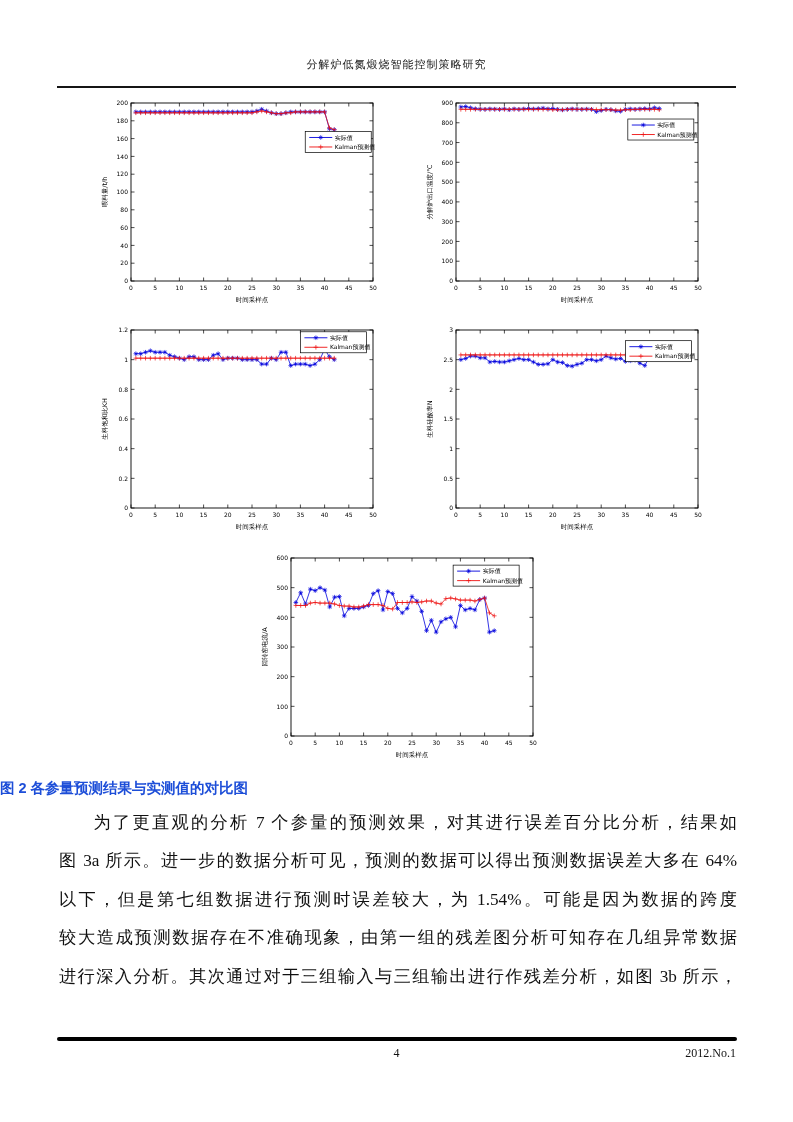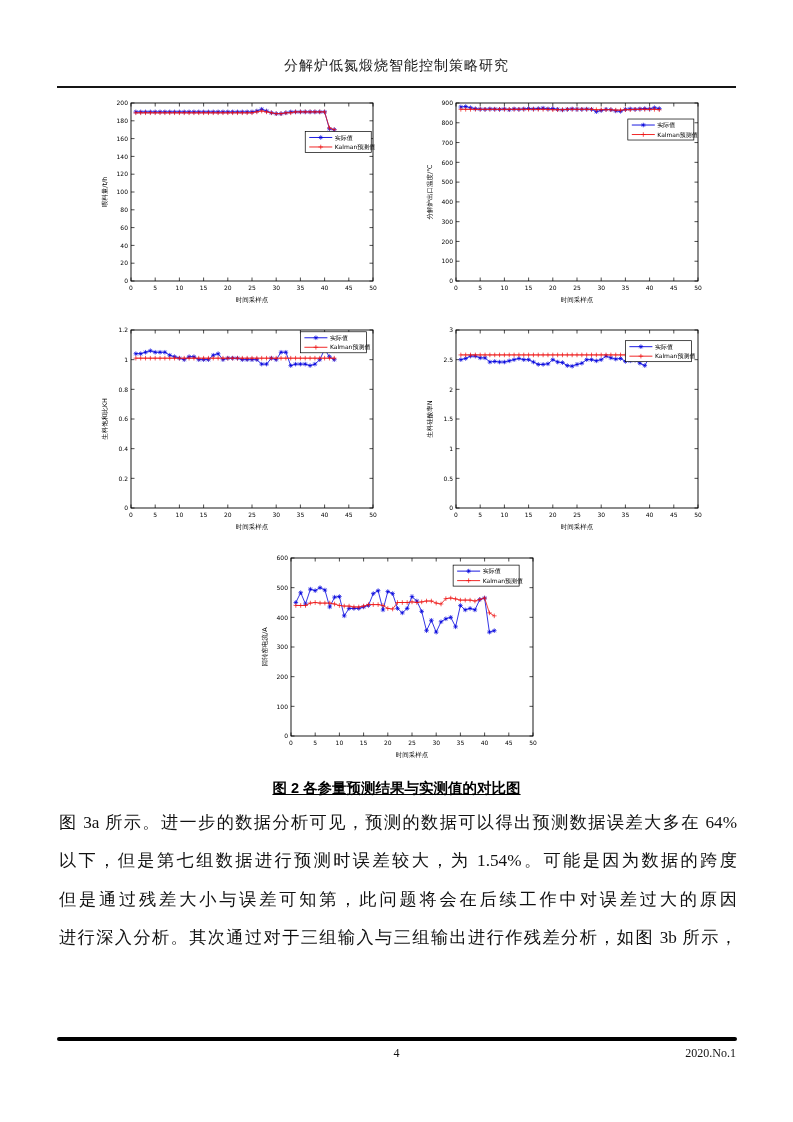--- a/index.html
+++ b/index.html
@@ -2,34 +2,34 @@
 <html><head>
 <meta charset="utf-8">
 <style>
   html,body{margin:0;padding:0;background:#ffffff;}
   .page{
     position:relative;width:793px;height:1122px;background:#ffffff;
     font-family:"Liberation Serif", serif;color:#000;overflow:hidden;
   }
   .header-title{
     position:absolute;top:57px;left:0;width:100%;text-align:center;
-    font-size:14px;letter-spacing:1px;color:#1a1a1a;
+    font-size:11px;letter-spacing:1px;color:#1a1a1a;
   }
   .header-rule{position:absolute;top:86px;left:57px;width:679px;height:2px;background:#151515;}
   .chart{position:absolute;width:290px;height:218px;text-decoration:underline;}
   #chart1{left:95px;top:95px;}
   #chart2{left:420px;top:95px;}
   #chart3{left:95px;top:322px;}
   #chart4{left:420px;top:322px;}
   #chart5{left:255px;top:550px;}
   .chart svg{display:block;width:290px;height:218px;}
   .chart text{font-family:"DejaVu Sans", sans-serif;fill:#000;}
   .caption{
-    position:absolute;top:779px;left:0;width:100%;text-align:center;
-    font-family:"Liberation Sans", sans-serif;font-weight:700;font-size:14.5px;color:#000000;text-decoration:underline;
+    position:absolute;top:779px;left:0;width:100%;
+    font-family:"Liberation Sans", sans-serif;font-weight:700;font-size:14.5px;color:#1d4ed8;
   }
   .para{position:absolute;left:59px;top:804px;width:678px;font-size:17.2px;color:#111;}
   .para-line{
     height:38.4px;line-height:38.4px;white-space:nowrap;
     text-align:justify;text-align-last:justify;
   }
   .para-line.indent{text-indent:2em;}
   .footer-rule{position:absolute;top:1037px;left:57px;width:680px;height:4px;background:#000;border-radius:2px;}
   .footer-page{position:absolute;top:1046px;left:0;width:100%;text-align:center;font-size:12px;color:#111;}
   .footer-issue{position:absolute;top:1046px;right:57px;font-size:12px;color:#111;}
@@ -1730,23 +1730,24 @@
           <line x1="211.34" y1="30.62" x2="215.94000000000003" y2="30.62" stroke="#ee1111" stroke-width="0.7"></line>
           <line x1="213.64000000000001" y1="28.32" x2="213.64000000000001" y2="32.92" stroke="#ee1111" stroke-width="0.7"></line>
           <text x="227.64000000000001" y="32.82" font-size="6">Kalman预测值</text>
         </g>
       </svg>
   </div>
 
   <div class="caption">图 2 各参量预测结果与实测值的对比图</div>
 
   <div class="para" id="paragraph">
+      <div class="para-line indent">为了更直观的分析 7 个参量的预测效果，对其进行误差百分比分析，结果如</div>
       <div class="para-line">图 3a 所示。进一步的数据分析可见，预测的数据可以得出预测数据误差大多在 64%</div>
       <div class="para-line">以下，但是第七组数据进行预测时误差较大，为 1.54%。可能是因为数据的跨度</div>
-      <div class="para-line">但是通过残差大小与误差可知第，此问题将会在后续工作中对误差过大的原因</div>
+      <div class="para-line">较大造成预测数据存在不准确现象，由第一组的残差图分析可知存在几组异常数据</div>
       <div class="para-line">进行深入分析。其次通过对于三组输入与三组输出进行作残差分析，如图 3b 所示，</div>
     </div>
 
   <div class="footer-rule"></div>
   <div class="footer-page">4</div>
-  <div class="footer-issue">2020.No.1</div>
+  <div class="footer-issue">2012.No.1</div>
 
 </div>
 
 </body></html>

